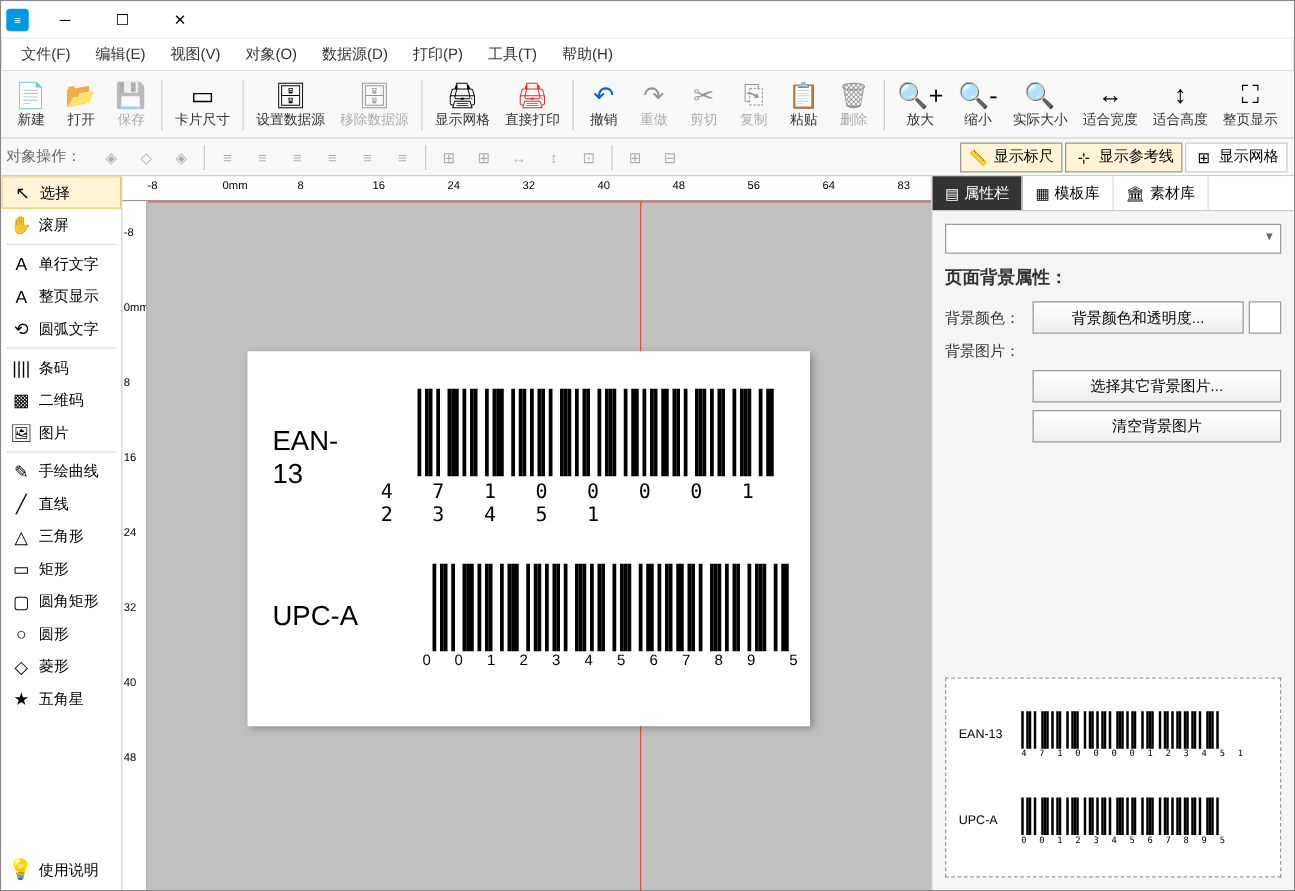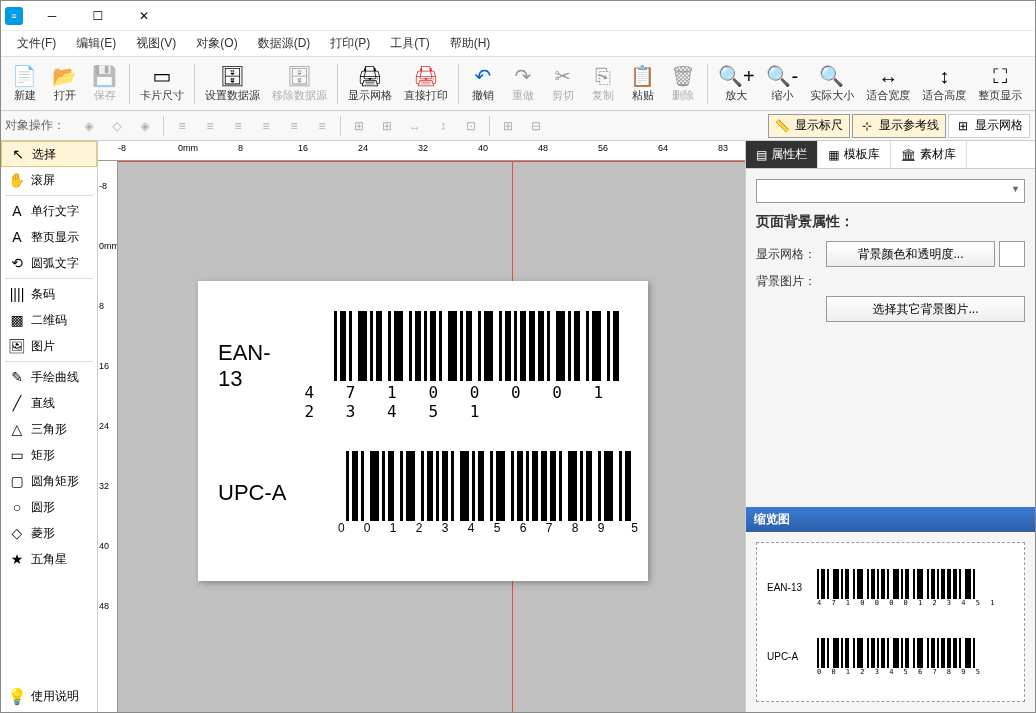--- a/index.html
+++ b/index.html
@@ -554,33 +554,36 @@
           </div>
         <div class="rtab">
             <span class="rtabicon">🏛</span>
             <span>素材库</span>
           </div>
       </div>
       <div class="rcontent">
         <div class="combo"></div>
         <div class="propheader">页面背景属性：</div>
         <div class="proprow">
-          <div class="proplabel">显示网格：</div>
+          <div class="proplabel">背景颜色：</div>
           <div class="propbtn">背景颜色和透明度...</div>
           <div class="colorswatch"></div>
         </div>
         <div class="proprow">
           <div class="proplabel">背景图片：</div>
         </div>
         <div class="proprow">
             <div class="proplabel"></div>
             <div class="propbtn">选择其它背景图片...</div>
           </div>
-      </div>
-      <div class="preview-header">缩览图</div>
+        <div class="proprow">
+            <div class="proplabel"></div>
+            <div class="propbtn">清空背景图片</div>
+          </div>
+      </div>
       <div class="preview-box">
         <div class="pv-row">
           <div class="pv-label">EAN-13</div>
           <div style="flex:1">
             <div class="pv-bars" id="pvbars1">
                 <div style="width: 2px; height: 100%; background: rgb(0, 0, 0);"></div>
                 <div style="width: 2px; height: 100%; background: transparent;"></div>
                 <div style="width: 2px; height: 100%; background: rgb(0, 0, 0);"></div>
                 <div style="width: 2px; height: 100%; background: rgb(0, 0, 0);"></div>
                 <div style="width: 2px; height: 100%; background: transparent;"></div>

